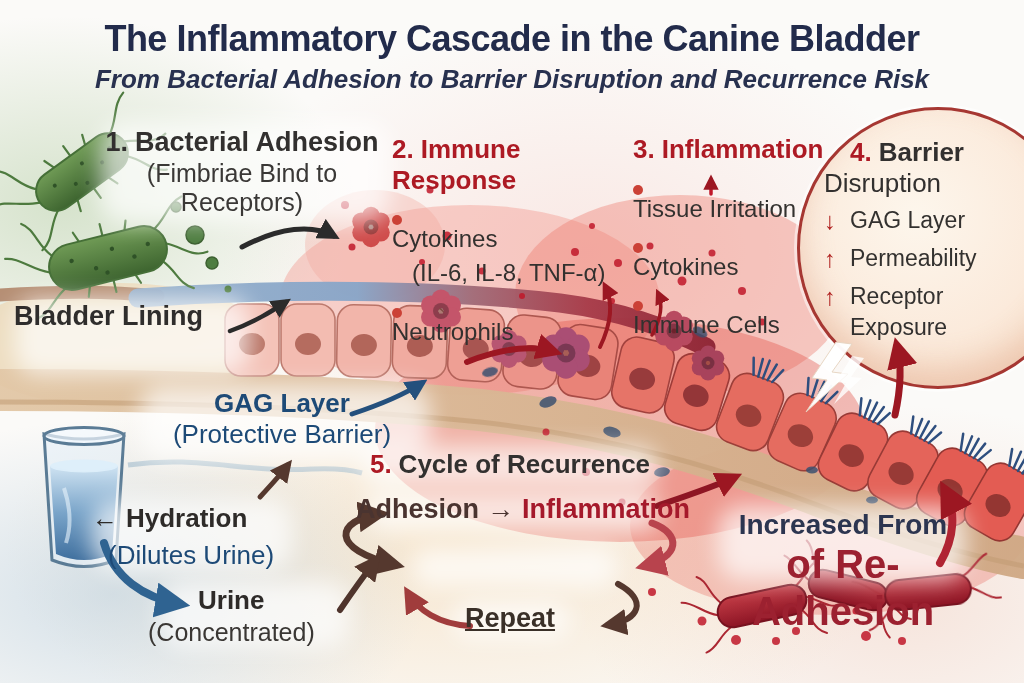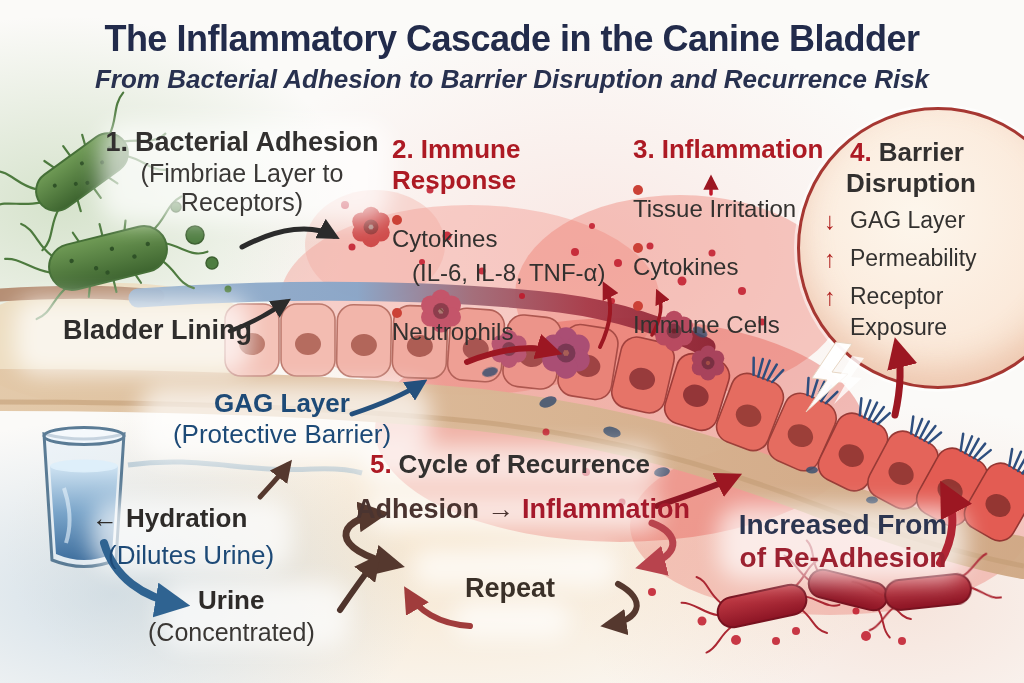--- a/index.html
+++ b/index.html
@@ -29,45 +29,45 @@
   .s2 .step-h,.s3 .step-h{font-size:26px;color:#ad1a24;margin-bottom:11px;}
   .brow{display:flex;align-items:flex-start;font-size:24px;color:#33312f;margin-bottom:11px;flex-direction:column;}
   .bdot{width:10px;height:10px;border-radius:50%;background:#cb4136;margin:9px 10px 0 0;flex:0 0 auto;}
   .bsub{margin-left:20px;font-size:24px;color:#33312f;margin-top:-6px;margin-bottom:12px;}
   .inset{position:absolute;left:797px;top:107px;width:276px;height:276px;border-radius:50%;z-index:2;
     border:3px solid #a63732;
     background:radial-gradient(circle at 42% 38%, #fdf6ec 0%, #fbeadb 55%, #f4d9c0 100%);
     box-shadow:0 0 0 3px rgba(255,255,255,.5), inset 0 -18px 30px rgba(226,168,140,.45);}
   .s4{left:824px;top:138px;width:200px;color:#32302f;z-index:5;}
   .s4 .h{font-size:26px;font-weight:800;line-height:1.15;margin-left:26px;}
-  .s4 .h2{font-size:26px;font-weight:700;margin-left:22px;margin-bottom:8px;}
+  .s4 .h2{font-size:26px;font-weight:400;margin-bottom:8px;}
   .s4row{display:flex;font-size:23px;color:#33312f;margin-bottom:10px;}
   .s4arrow{color:#b0201f;font-weight:800;font-size:24px;width:26px;flex:0 0 auto;}
   .s4 .l2b{margin-left:26px;margin-top:-8px;font-size:23px;}
-  .bladder{left:14px;top:315px;width:238px;text-align:right;color:#2f2d2c;}
+  .bladder{left:14px;top:301px;width:238px;text-align:left;color:#2f2d2c;}
   .bladder .l1{font-size:27px;font-weight:800;}
   .bladder .l2{font-size:26px;}
   .gag{left:132px;top:388px;width:300px;text-align:center;color:#1d4a77;}
   .gag .l1{font-size:26px;font-weight:800;}
   .gag .l2{font-size:26px;}
   .s5h{left:366px;top:449px;width:288px;text-align:center;font-size:26px;font-weight:800;color:#32302f;}
   .cyc1{left:356px;top:494px;width:310px;text-align:center;font-size:27px;font-weight:800;}
   .cyc1 .adh{color:#4a3430;}
   .cyc1 .arr{color:#4a3430;margin:0 8px;}
   .cyc1 .inf{color:#a5192b;}
   .cyc2{left:404px;top:550px;width:220px;text-align:center;font-size:27px;font-weight:800;color:#34302d;}
-  .cyc3{left:440px;top:573px;width:140px;text-align:center;font-size:27px;font-weight:800;color:#3a3028;}
+  .cyc3{left:440px;top:603px;width:140px;text-align:center;font-size:27px;font-weight:800;color:#3a3028;text-decoration:underline;}
   .hyd1{left:92px;top:503px;width:190px;font-size:26px;font-weight:800;color:#2e2b29;}
   .hyd1 .harr{margin-right:8px;font-weight:700;}
   .hyd2{left:108px;top:540px;width:190px;font-size:26px;color:#1d4a77;}
   .uri1{left:198px;top:585px;width:110px;font-size:26px;font-weight:800;color:#2e2b29;}
   .uri2{left:148px;top:618px;width:190px;font-size:25px;color:#3a3734;}
   .risk{left:708px;top:508px;width:270px;text-align:center;}
   .risk .l1{font-size:28px;font-weight:800;color:#2c3550;}
-  .risk .l2{font-size:28px;font-weight:800;color:#9c2130;}
+  .risk .l2{font-size:40px;font-weight:800;color:#9c2130;}
   svg{position:absolute;left:0;top:0;}
   #scene{z-index:1;} #fore{z-index:4;}
 </style>
 </head>
 <body>
 
 <div class="canvas">
 
   <svg id="scene" width="1024" height="683" viewBox="0 0 1024 683">
     <defs>
@@ -440,21 +440,21 @@
   <div class="glow" style="left:452px;top:601px;width:118px;height:38px;"></div>
   <div class="glow" style="left:718px;top:506px;width:248px;height:74px;"></div>
   <div class="glow" style="left:92px;top:500px;width:200px;height:70px;"></div>
   <div class="glow" style="left:160px;top:582px;width:190px;height:66px;"></div>
 
   <div class="txt page-title">The Inflammatory Cascade in the Canine Bladder</div>
   <div class="txt page-subtitle">From Bacterial Adhesion to Barrier Disruption and Recurrence Risk</div>
 
   <div class="txt s1">
     <div class="l1"><span class="num-dark">1.</span><span>Bacterial Adhesion</span></div>
-    <div class="l2">(Fimbriae Layer to</div>
+    <div class="l2">(Fimbriae Bind to</div>
     <div class="l2">Receptors)</div>
   </div>
 
   <div class="txt s2">
     <div class="step-h"><span class="num-red">2.</span><span>Immune Response</span></div>
     <div class="brow">
         <span class="bdot"></span>
         <span>Cytokines</span>
       </div>
     <div class="bsub">(IL-6, IL-8, TNF-α)</div>

